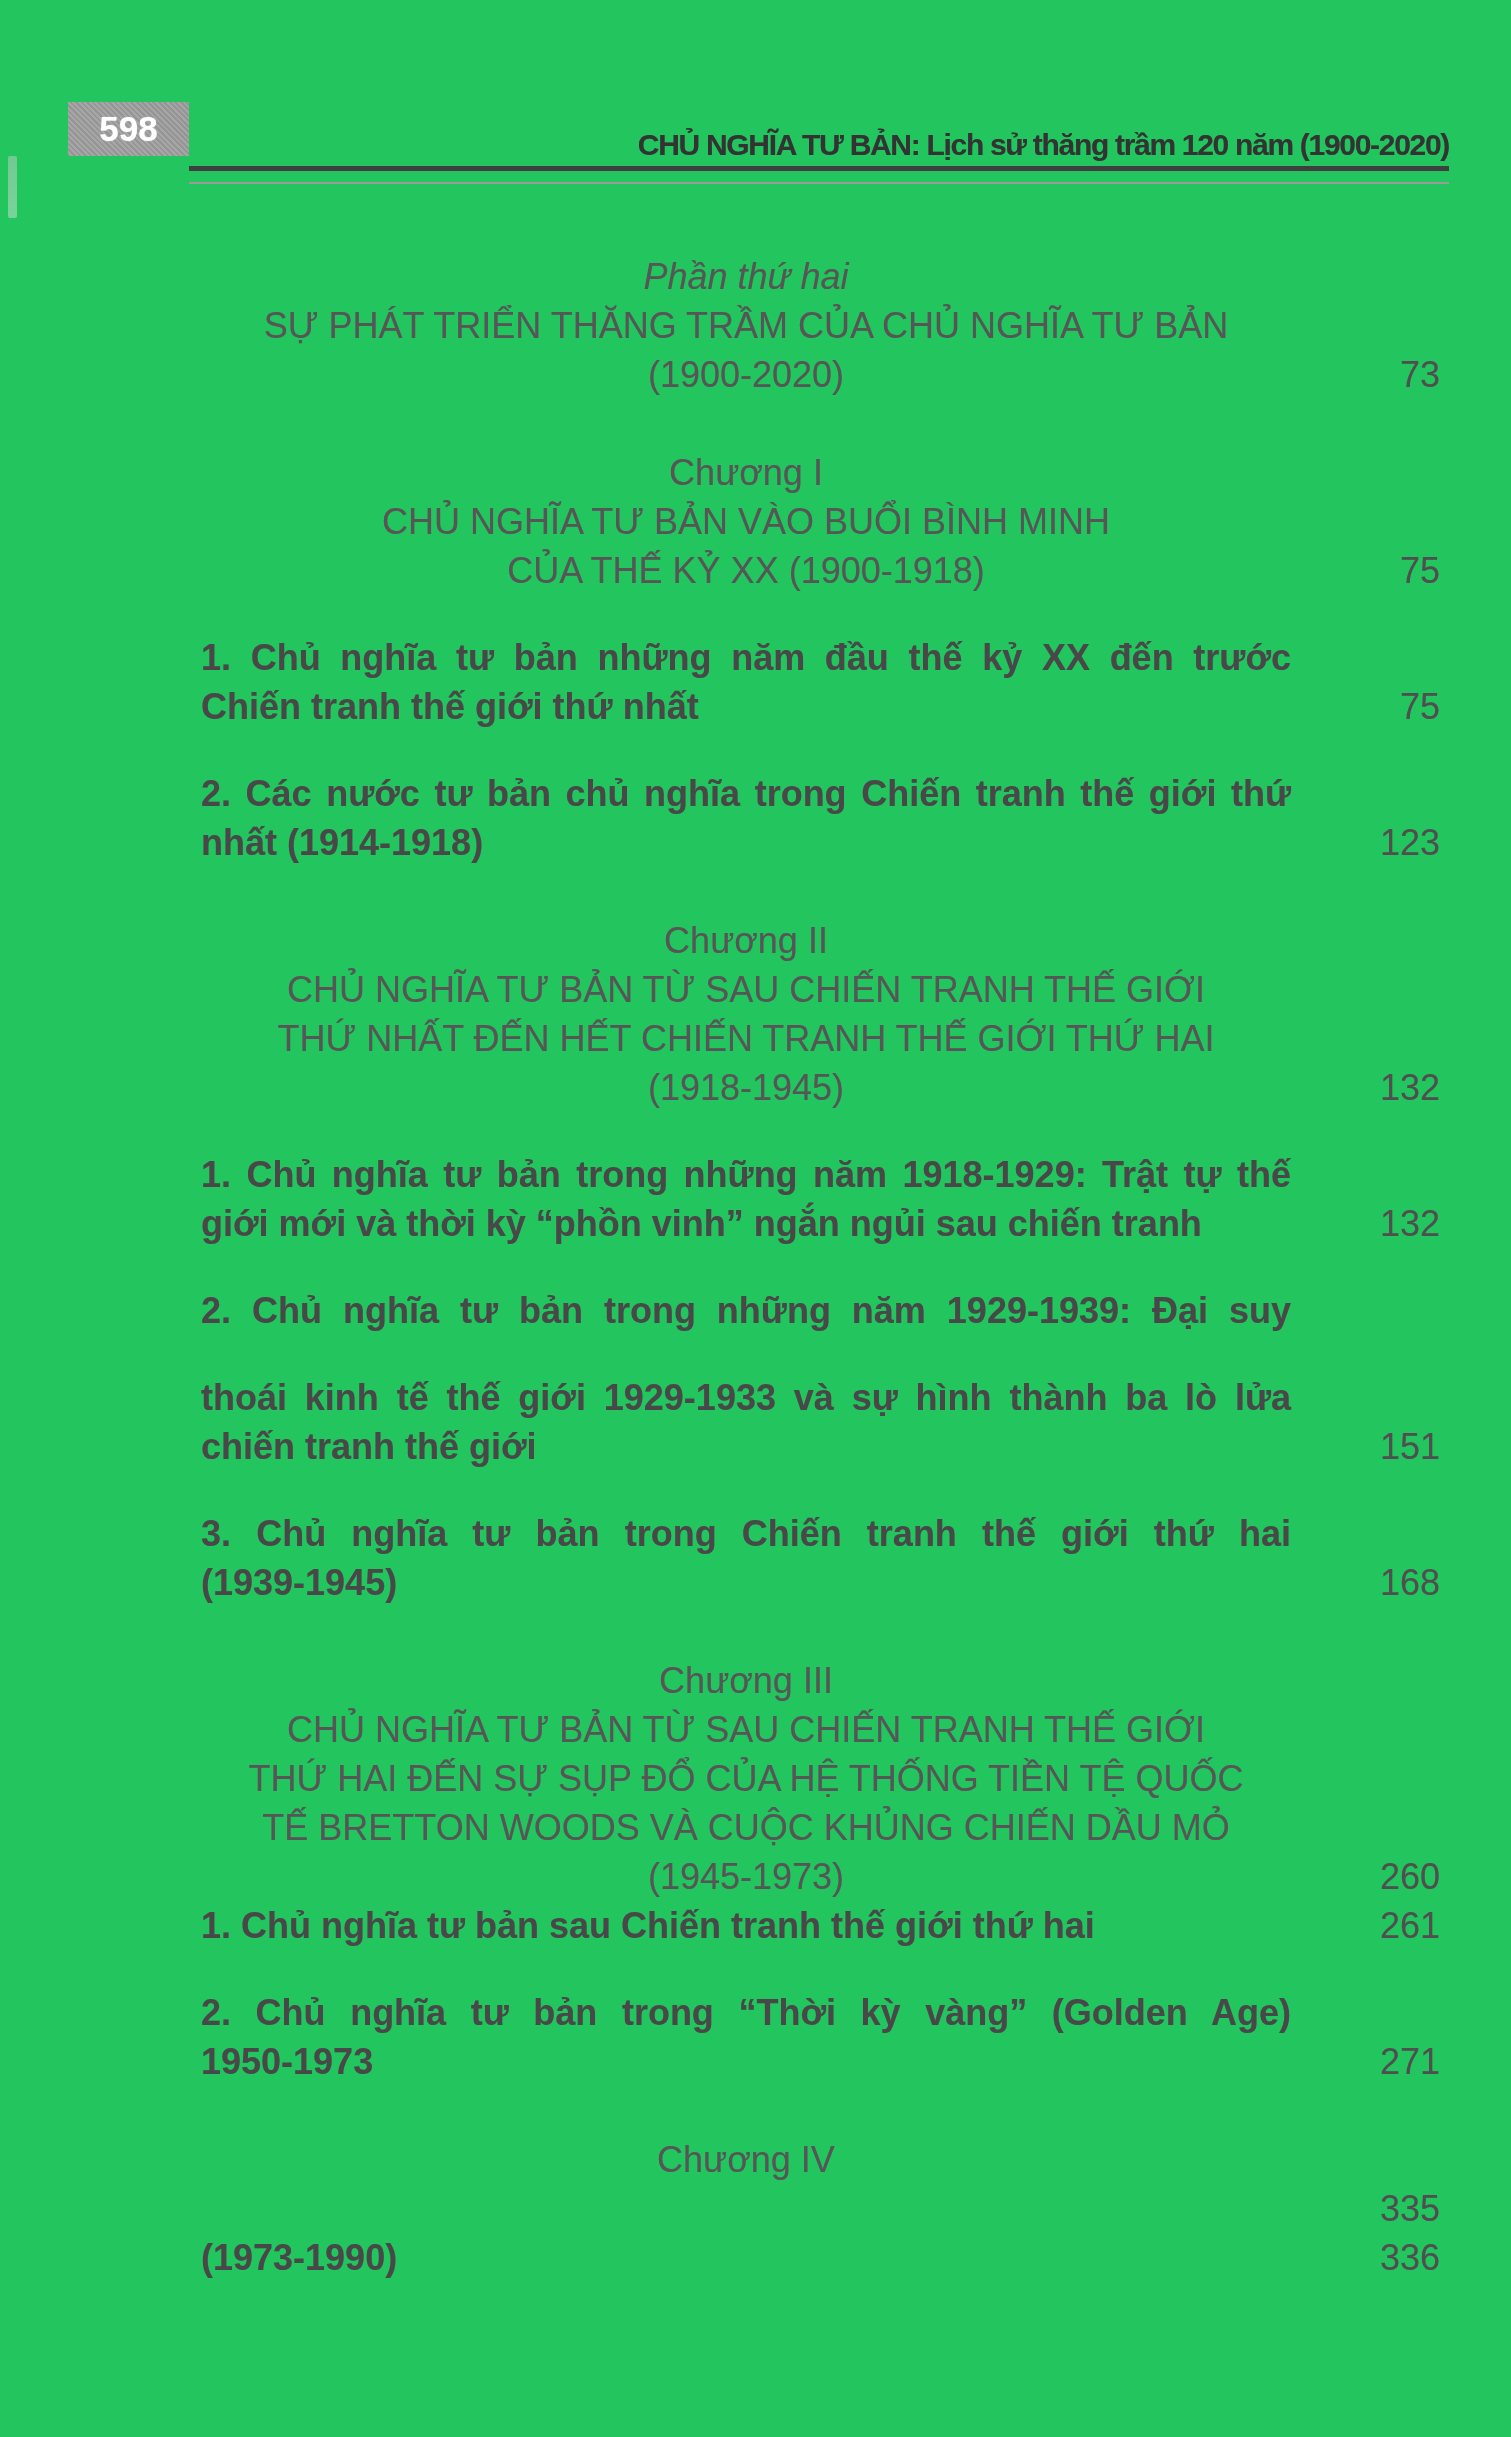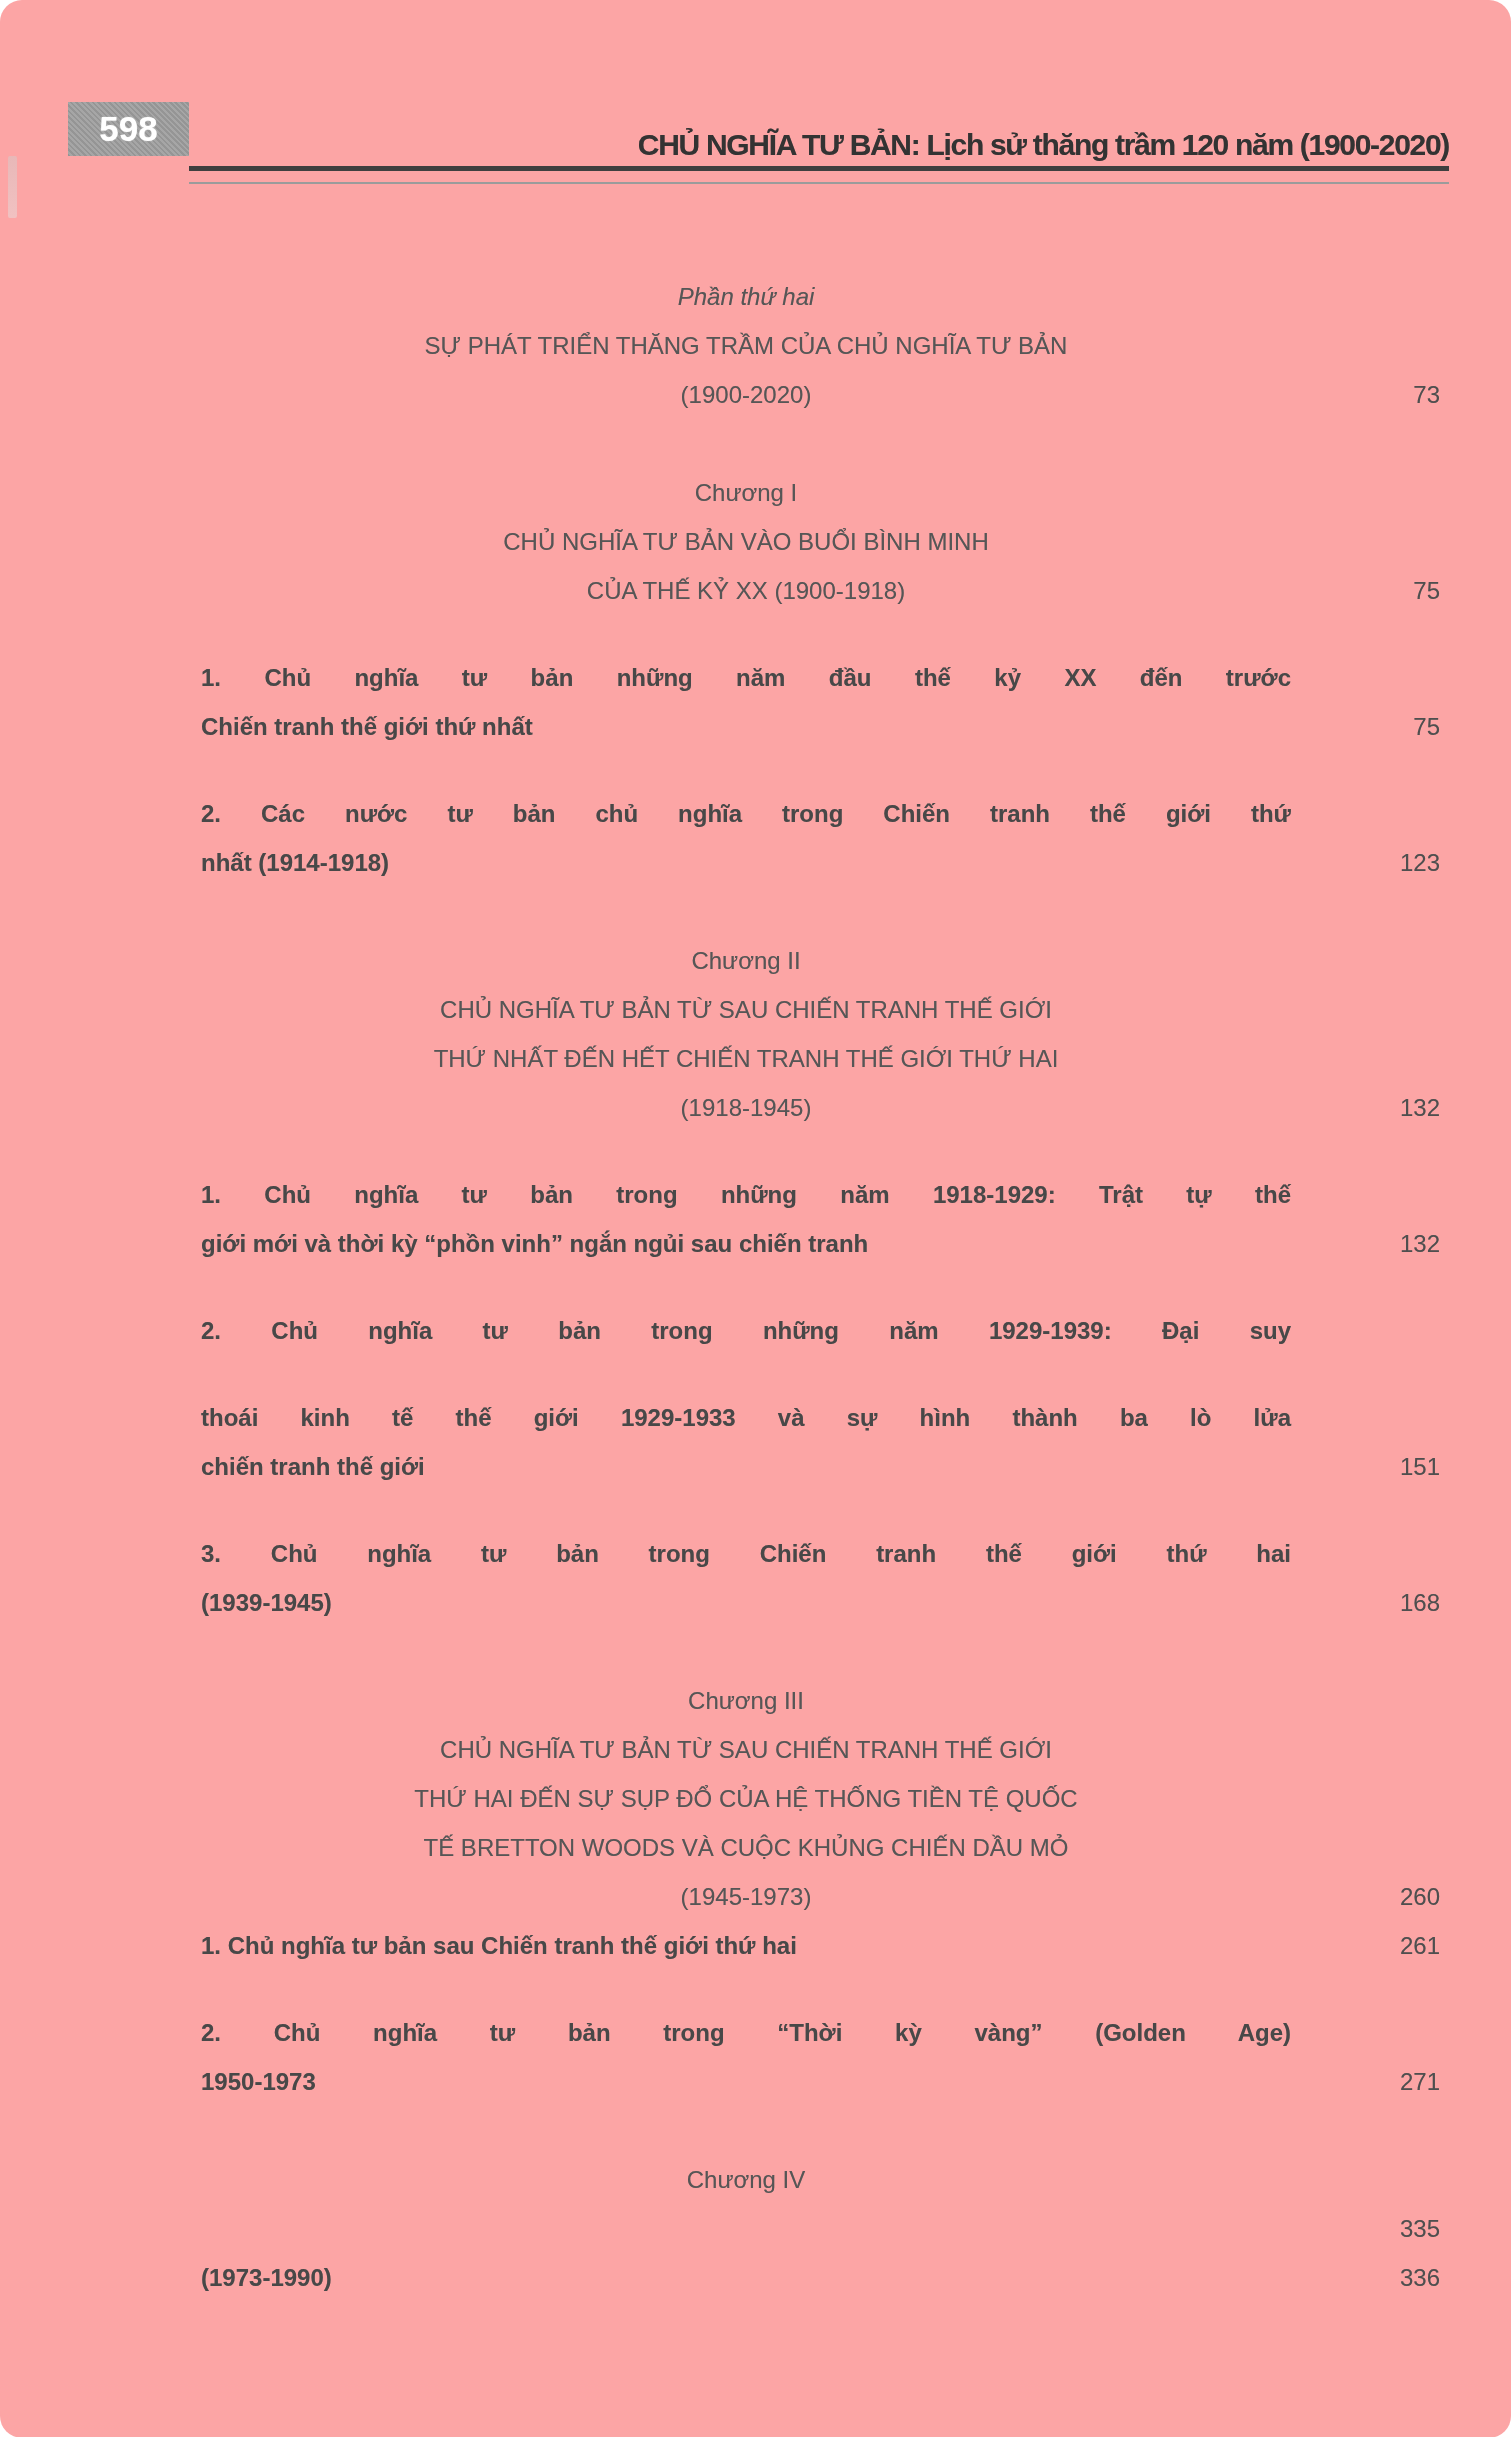--- a/index.html
+++ b/index.html
@@ -1,23 +1,22 @@
 <!DOCTYPE html>
 <html style="font-size:10.4px"><head>
 <meta charset="utf-8">
 <style>
   html,body{margin:0;padding:0;background:#ffffff;}
   .sheet{
     position:relative;
     width:1511px;height:2438px;
-    background:#fca5a5;
+    background:#22c55e;
     font-family:"Liberation Sans","DejaVu Sans",sans-serif;
     color:#4a4a4a;
     overflow:hidden;
-    border-radius:22px;
   }
   
   .folio-box{
     position:absolute;left:68px;top:102px;width:121px;height:54px;
     background:repeating-linear-gradient(45deg,#959595 0 1.9px,#a6a6a6 1.9px 3.9px);
     color:#ffffff;font-weight:bold;font-size:35px;
     display:flex;align-items:center;justify-content:center;
     text-shadow:0 0 1.3px rgba(255,255,255,.6);
   }
   .running-title{
@@ -32,22 +31,22 @@
     border-bottom:2.6px solid #9b9b9b;
   }
   
   .smudge{
     position:absolute;left:7.8px;top:156px;width:9px;height:62px;
     background:linear-gradient(#cfcfcf,#e4e4e4);
     opacity:.45;border-radius:1.9px;
   }
   
   .toc{
-    position:absolute;left:201px;top:272px;width:1239px;
-    font-size:24px;
+    position:absolute;left:201px;top:252px;width:1239px;
+    font-size:36px;
   }
   .row{
     position:relative;height:49px;line-height:49px;
     padding-right:149px;white-space:nowrap;
   }
   .row .t{
     display:block;color:#565656;
     text-shadow:0 0 0.6px rgba(90,90,90,.35);
   }
   .row.center .t{text-align:center;}

